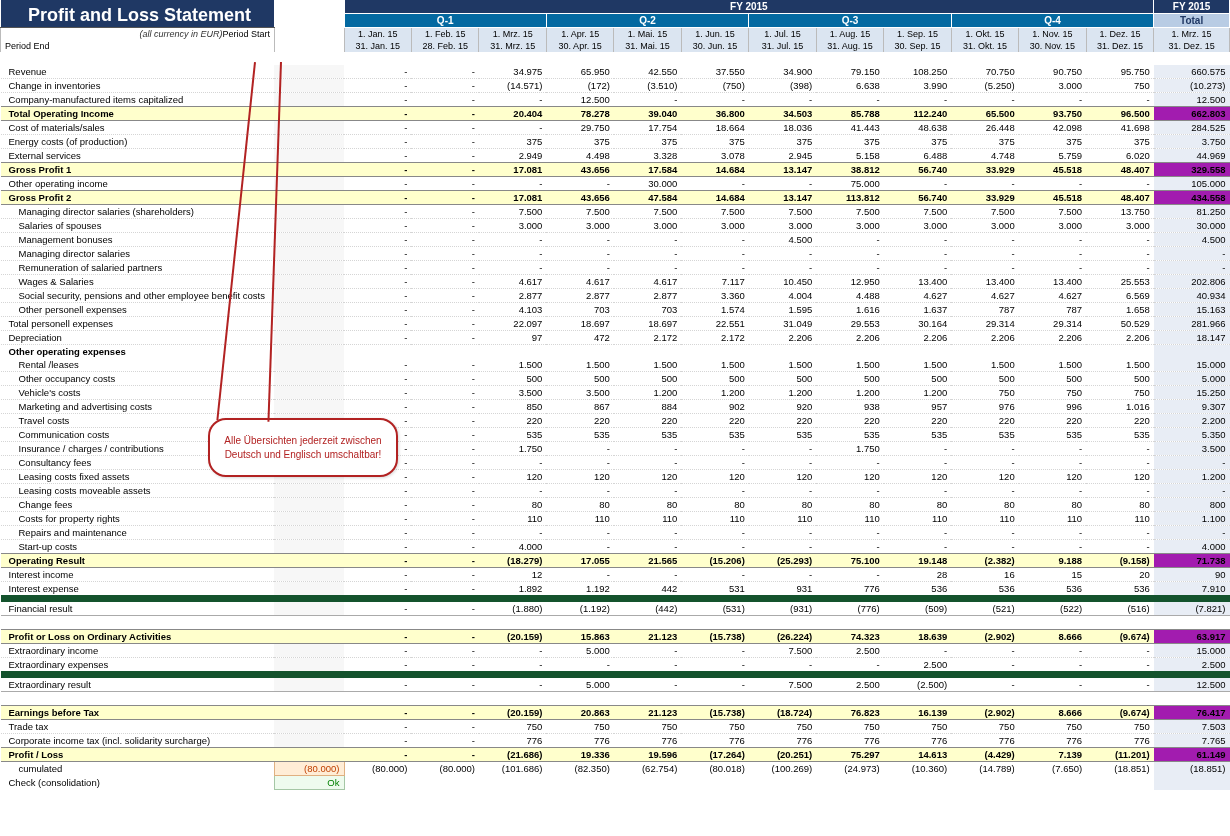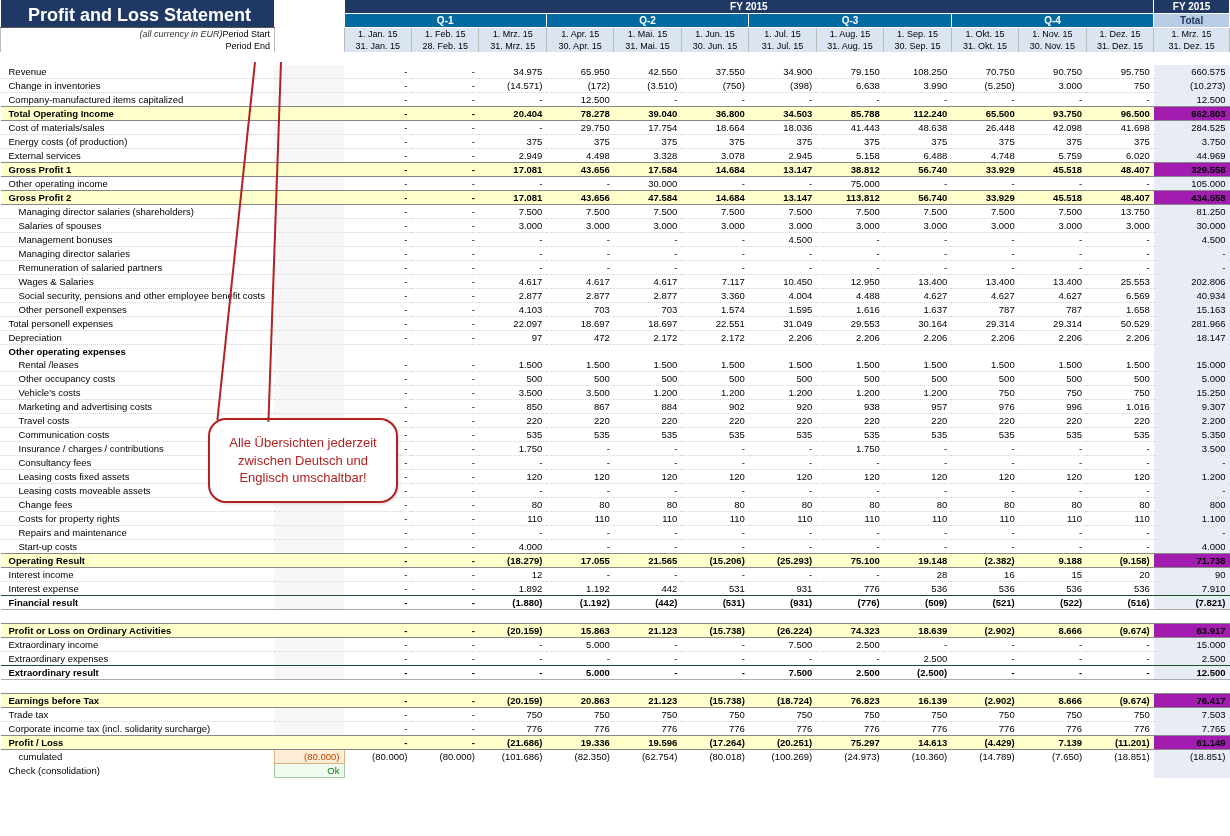--- a/index.html
+++ b/index.html
@@ -26,32 +26,32 @@
 
   .groupcol { background:#f7f7f7;}
   .totcol   { background:#e8edf5;}
 
   .r td { text-align:right; font-size:9.5px; }
   .r td.lbl { text-align:left; padding-left:8px; }
   .r td.ind1 { text-align:left; padding-left:18px; }
 
   .sumrow td { background:#ffffcc; font-weight:bold; border-top:1px solid #888; border-bottom:1px solid #888;}
   .sumrow td.totcol { background:#a21caf; }
-  .boldrow td { font-weight:bold; border-top:1px solid #14532d; border-bottom:1px solid #aaa;}
+  .boldrow td { font-weight:normal; border-top:7px solid #14532d; border-bottom:1px solid #aaa;}
   .section td.lbl { font-weight:bold; }
   .thinline td { border-bottom:1px dotted #d5d5d5; }
   .cumOrange { background:#ffedd6; color:#c04000; text-align:center; border:1px solid #e0b080;}
   .okcell { color:#008000; text-align:center; border:1px solid #a5c7a5; background:#eefbee;}
 
   
   .callout {
     position:absolute; left:208px; top:418px; width:190px;
     background:#fff; border:2px solid #b22222; border-radius:18px;
     padding:14px 10px; text-align:center;
-    font-size:13px; color:#b22222; line-height:1.35;
+    font-size:10px; color:#b22222; line-height:1.35;
     box-shadow: 1px 1px 3px rgba(0,0,0,.15);
   }
   .tail-line {
     position:absolute; left:254px; top:62px; width:2px; height:360px;
     background:#b22222; transform-origin: top left; transform: rotate(6deg);
     z-index:2;
   }
   .tail-line2 {
     position:absolute; left:280px; top:62px; width:2px; height:360px;
     background:#b22222; transform-origin: top left; transform: rotate(2deg);
@@ -112,21 +112,21 @@
           <td>1. Jun. 15</td>
   <td>1. Jul. 15</td>
           <td>1. Aug. 15</td>
           <td>1. Sep. 15</td>
   <td>1. Okt. 15</td>
           <td>1. Nov. 15</td>
           <td>1. Dez. 15</td>
   <td class="totcol">1. Mrz. 15</td>
 </tr>
 <tr class="hdr-per">
-  <td class="lblcell" style="text-align:right">Period End</td>
+  <td class="lblcell" style="text-align:left">Period End</td>
   <td class="lblcell"></td>
   <td>31. Jan. 15</td>
           <td>28. Feb. 15</td>
           <td>31. Mrz. 15</td>
   <td>30. Apr. 15</td>
           <td>31. Mai. 15</td>
           <td>30. Jun. 15</td>
   <td>31. Jul. 15</td>
           <td>31. Aug. 15</td>
           <td>30. Sep. 15</td>

